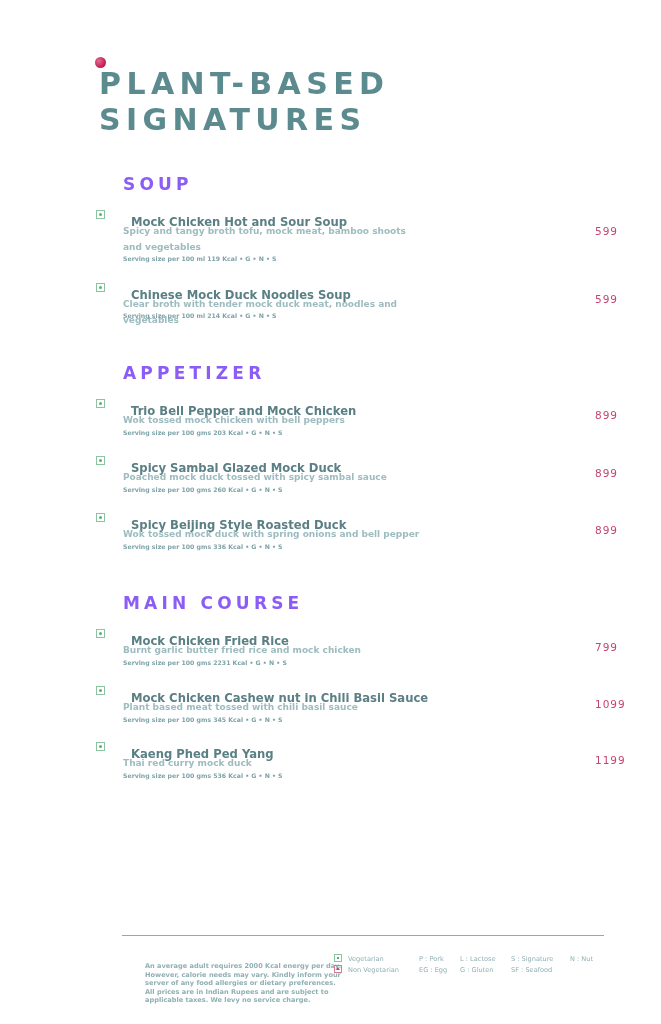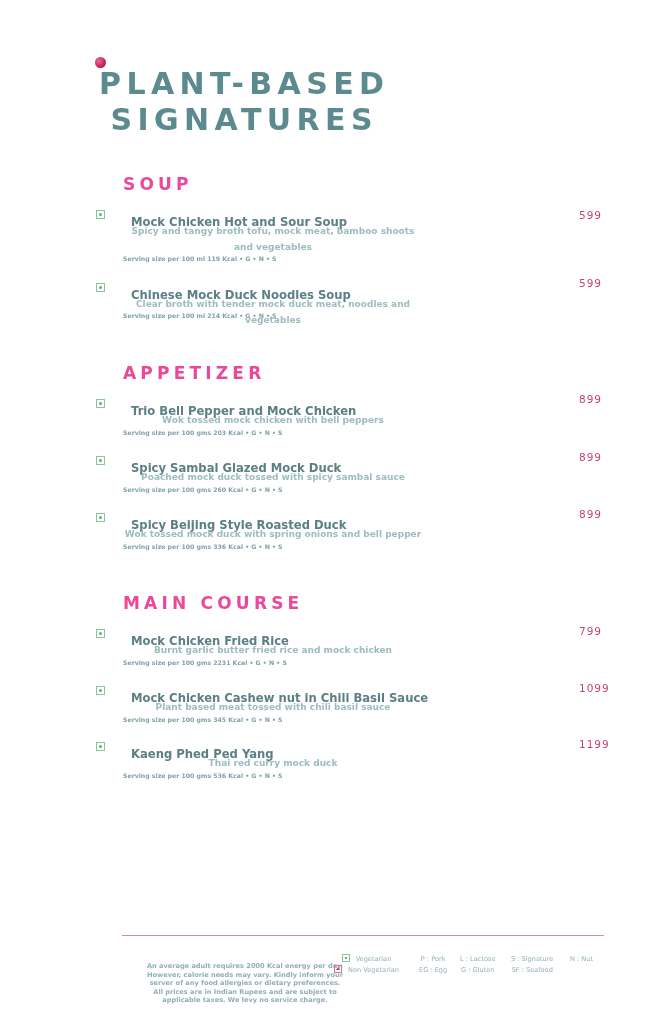--- a/index.html
+++ b/index.html
@@ -1,35 +1,35 @@
 <!DOCTYPE html>
 <html><head>
 <meta charset="utf-8">
 <style>
   html, body { margin: 0; padding: 0; background: #ffffff; }
   body { width: 661px; height: 1024px; position: relative; overflow: hidden; font-family: "DejaVu Sans", "Liberation Sans", sans-serif; }
-  .page { position: absolute; left: 0; top: 0; width: 661px; height: 860px; text-align: center; }
+  .page { position: absolute; left: 0; top: 0; width: 661px; height: 860px; }
 
   .dot { position: absolute; left: 95px; top: 57px; width: 11px; height: 11px; border-radius: 50%;
          background: radial-gradient(circle at 35% 35%, #e56a8f, #c2184f 70%); }
   .title { position: absolute; left: 99px; top: 66px; margin: 0; color: #5b8a8f;
            font-family: "DejaVu Sans", sans-serif; font-weight: bold; font-size: 30px; line-height: 36px;
            letter-spacing: 5.4px; }
   .title span { display: block; }
 
-  .section-heading { position: absolute; left: 123px; margin: 0; color: #ec4899; font-weight: bold;
+  .section-heading { position: absolute; left: 123px; margin: 0; color: #8b5cf6; font-weight: bold;
                      font-size: 17px; letter-spacing: 4.2px; line-height: 20px; }
 
   .item { position: absolute; left: 0; width: 661px; }
   .veg { position: absolute; left: 96px; top: 3px; width: 7px; height: 7px; border: 1px solid #8cc4a0; background: #fff; }
   .veg::after { content: ""; position: absolute; left: 2px; top: 2px; width: 3px; height: 3px; background: #5fae7e; border-radius: 50%; }
   .name { position: absolute; left: 123px; top: 0; margin: 8px; color: #5a7f84; font-weight: bold; font-size: 11.6px; line-height: 14px; white-space: nowrap; }
   .desc { position: absolute; left: 123px; top: 17px; width: 300px; margin: 0; color: #9dbcc0; font-size: 9px; line-height: 15.5px; font-weight: bold; }
   .serving { position: absolute; left: 123px; margin: 0; color: #7ea3a8; font-weight: bold; font-size: 6.2px; line-height: 8px; white-space: nowrap; }
-  .price { position: absolute; left: 579px; top: 0; margin: 0; color: #c5446f; font-size: 10.5px; letter-spacing: 1px; line-height: 12px; }
+  .price { position: absolute; left: 579px; top: 0; margin: 16px; color: #c5446f; font-size: 10.5px; letter-spacing: 1px; line-height: 12px; }
 
   .divider { position: absolute; left: 122px; top: 935px; width: 482px; height: 1px; background: #d58b98; }
   .note { position: absolute; left: 127px; top: 944px; width: 200px; margin: 18px; color: #8fb0b4; font-weight: bold;
           font-size: 6.6px; line-height: 8.6px; }
   .legend { position: absolute; top: 954px; font-size: 6.6px; line-height: 11px; color: #8fb0b4; font-weight: normal; white-space: nowrap; }
   .legend div { height: 11px; }
   .lg-icon { display: inline-block; width: 6px; height: 6px; border: 1px solid #8cc4a0; position: relative; vertical-align: -1px; margin-right: 6px; }
   .lg-icon.veg-i::after { content: ""; position: absolute; left: 2px; top: 2px; width: 2px; height: 2px; background: #5fae7e; }
   .lg-icon.nonveg-i { border-color: #d77a8f; }
   .lg-icon.nonveg-i::after { content: ""; position: absolute; left: 1px; top: 1px; width: 0; height: 0;

